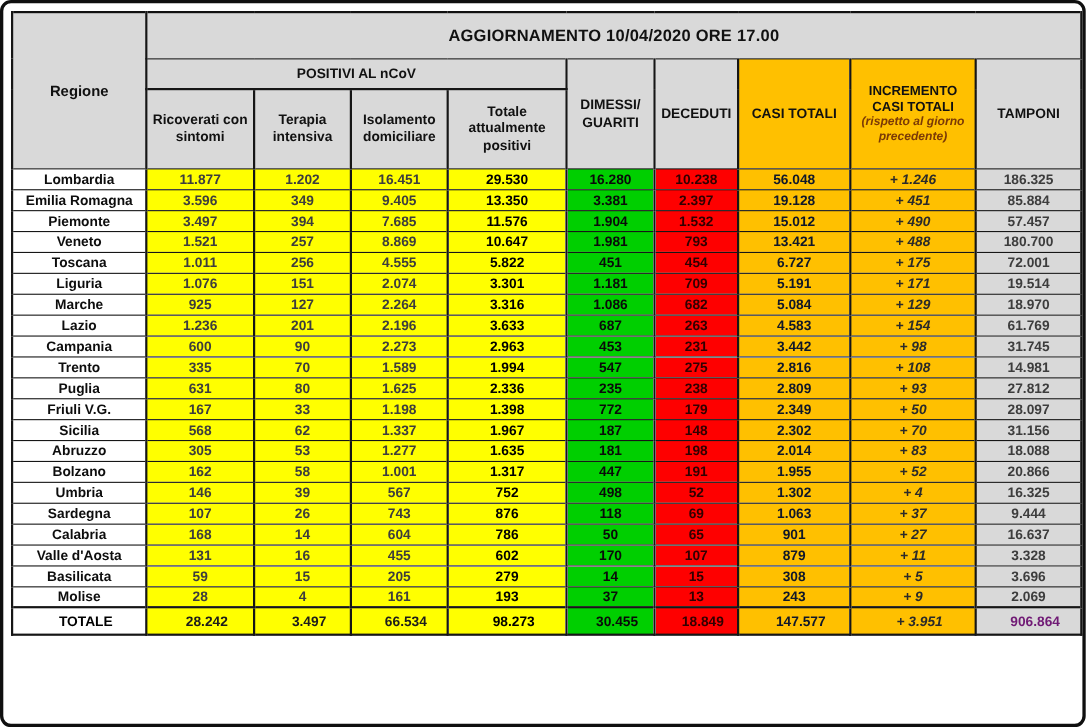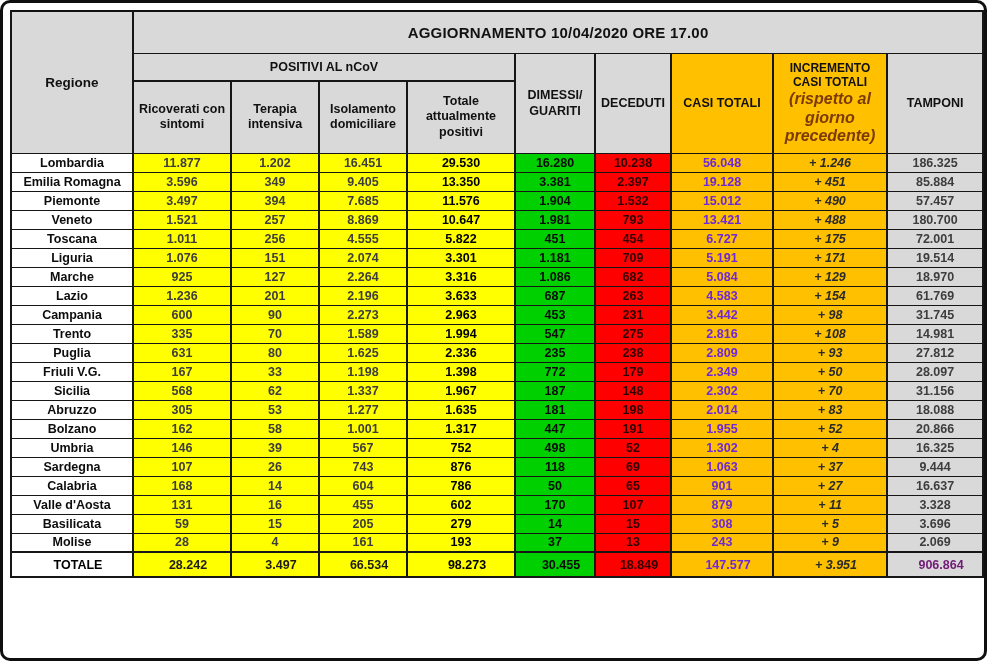--- a/index.html
+++ b/index.html
@@ -28,31 +28,31 @@
   tr.h-title{height:42px;}
   tr.h-group{height:28px;}
   tr.h-sub{height:72px;padding-left:32px;}
   th.title-cell{font-size:15px;letter-spacing:.2px;}
   th.regione-cell{font-size:13.5px;}
   th.group-cell{font-size:12.5px;border-bottom-width:2px;}
   th.sub-cell{font-size:12.5px;line-height:1.25;font-weight:bold;}
   th.orange-h{background:#ffc000;}
   th.casi-h{font-size:12.5px;}
   th.incr-h{font-size:12px;line-height:1.2;}
-  .incr-note{display:block;font-style:italic;font-weight:bold;font-size:16px;color:#7b3a06;line-height:1.15;margin-top:1px;}
+  .incr-note{display:block;font-style:italic;font-weight:bold;font-size:11px;color:#7b3a06;line-height:1.15;margin-top:1px;}
   th.dimessi-h,th.deceduti-h,th.tamponi-h{font-size:12.5px;line-height:1.3;}
   
   tbody tr{height:19px;}
   tbody td,tfoot td{font-size:12.5px;font-weight:bold;}
   .c-region{background:#ffffff;color:#0d0d0d;font-size:12.5px;}
   .c-y{background:#ffff00;color:#3d3d3d;}
   .c-yt{background:#ffff00;color:#000;}
   .c-g{background:#00cf00;color:#0a0a0a;}
   .c-r{background:#fe0000;color:#300000;}
-  .c-o{background:#ffc000;color:#6d28d9;text-align:center;}
+  .c-o{background:#ffc000;color:#0f172a;text-align:center;}
   .c-inc{background:#ffc000;color:#2a2a2a;font-style:italic;font-weight:bold;}
   .c-t{background:#d9d9d9;color:#3d3d3d;margin-left:47px;}
   tfoot tr{height:25px;}
   tfoot td{border-top-width:2px;border-bottom-width:2px;padding-left:14px;}
   tfoot td.c-region{color:#000;}
   tfoot td.c-y{color:#1c1c1c;}
   tfoot td.c-t{color:#701a75;}
 </style>
 </head>
 <body>

